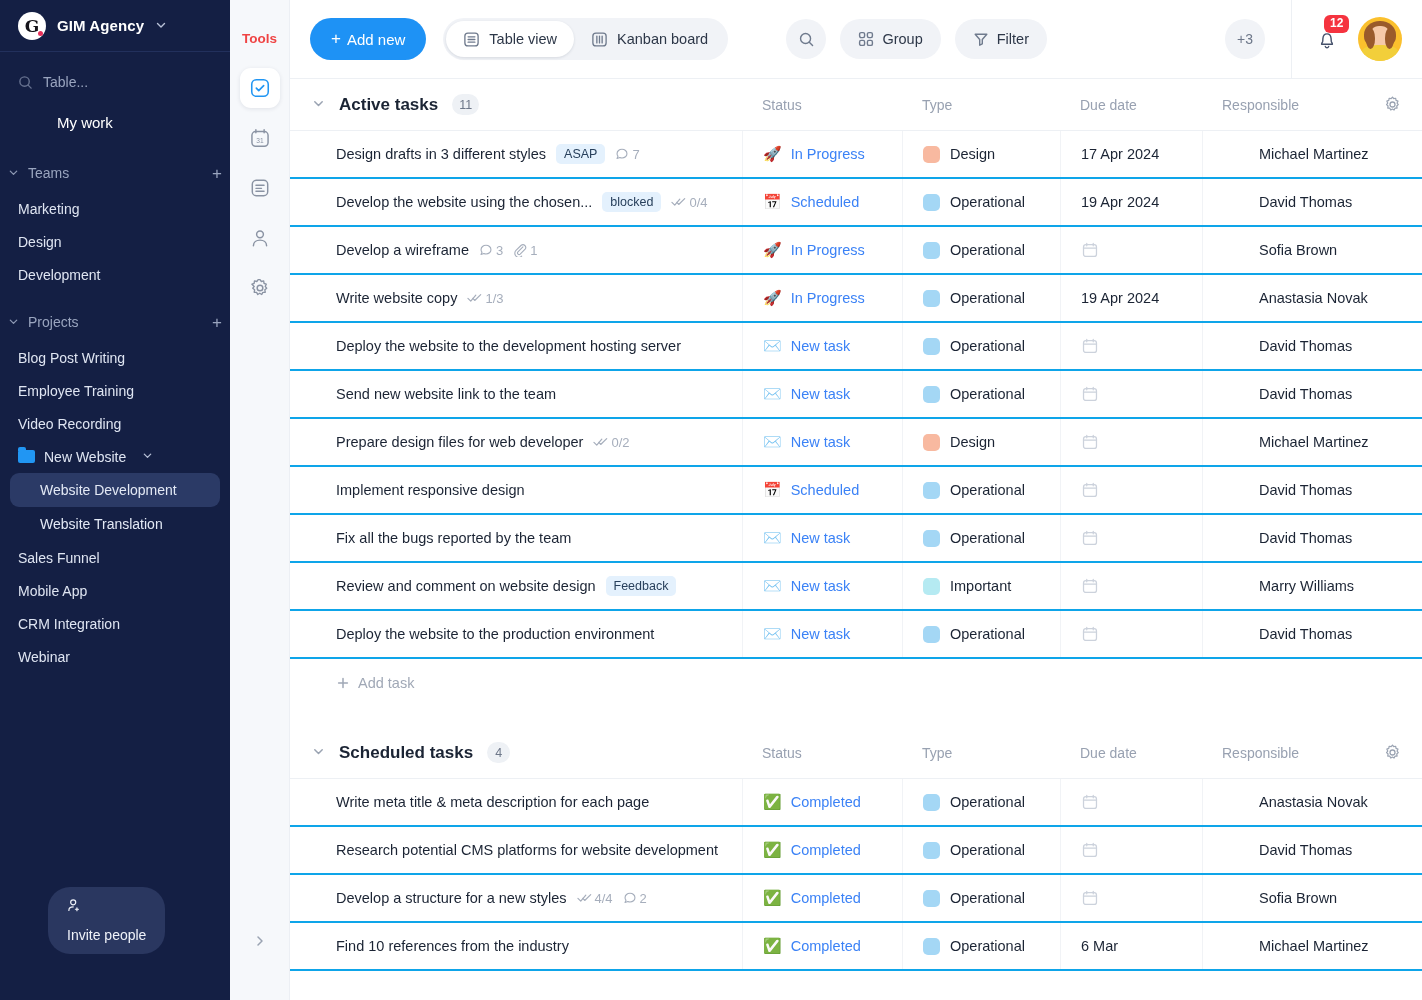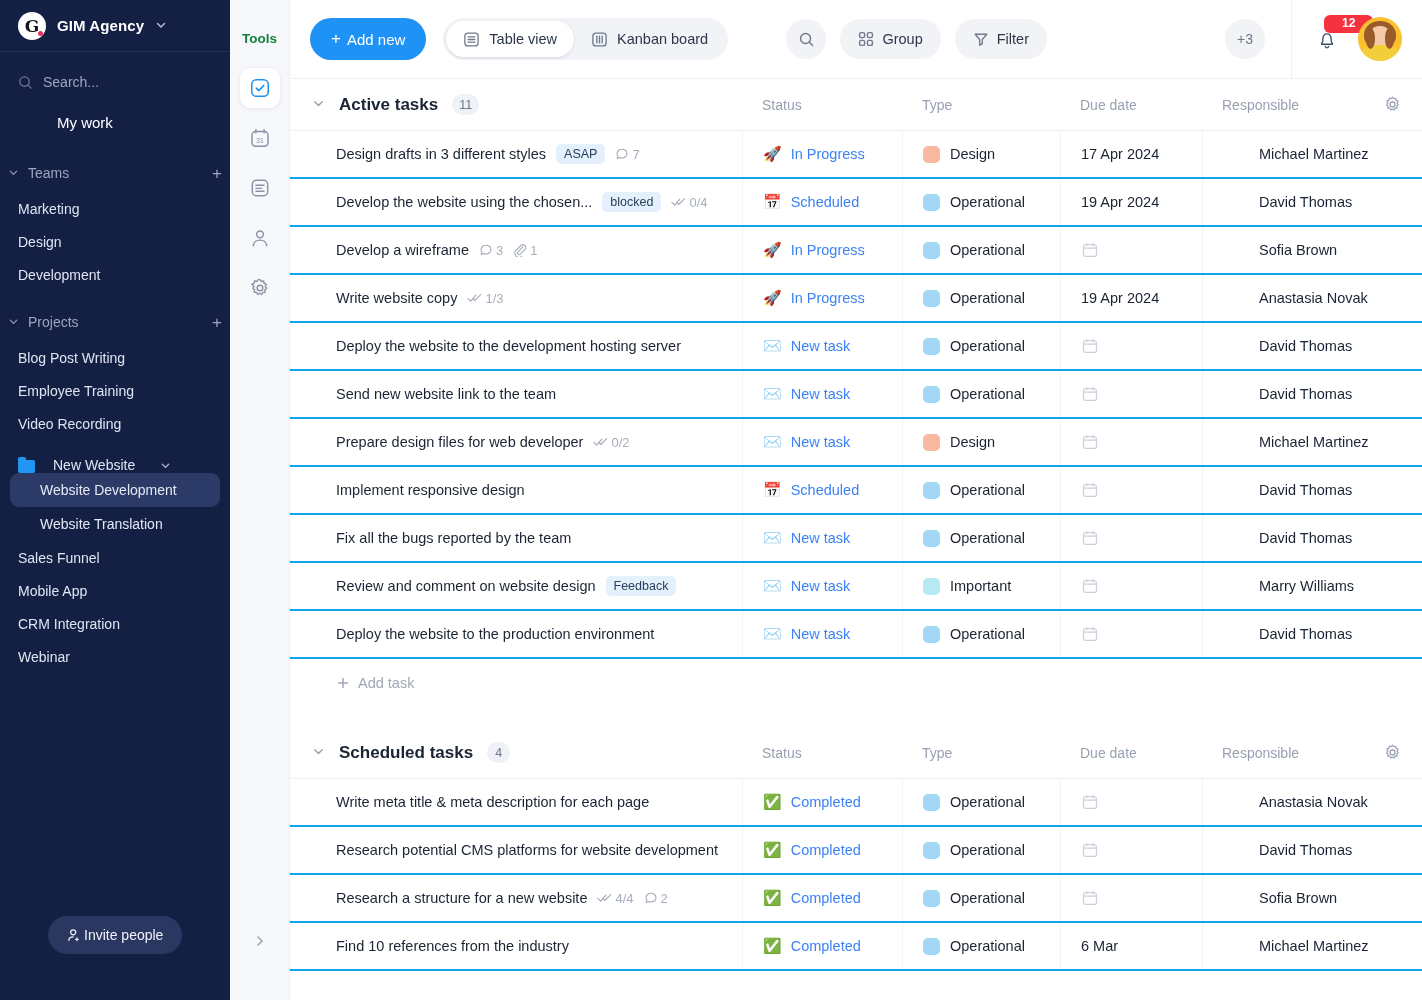--- a/index.html
+++ b/index.html
@@ -59,52 +59,52 @@
     padding: 0 8px; height: 38px; margin-top: 12px;
   }
   .section-head .caret { font-size: 11px; color: #8e99b4; }
   .section-head .st { font-size: 14px; color: #9aa5bf; flex: 1; }
   .section-head .plus { font-size: 17px; color: #9aa5bf; cursor: pointer; line-height: 1; }
 
   .nav-item {
     padding: 0 18px; height: 33px; display: flex; align-items: center;
     font-size: 14px; color: #dfe5f2; cursor: pointer;
   }
-  .nav-item.folder { gap: 18px; align-items: flex-end; }
+  .nav-item.folder { gap: 9px; }
   .folder-ico {
     width: 17px; height: 13px; background: #2196f3; border-radius: 2px;
     position: relative; flex: 0 0 17px;
   }
   .folder-ico::before {
     content:""; position:absolute; top:-3px; left:0; width:8px; height:4px;
     background:#2196f3; border-radius:2px 2px 0 0;
   }
   .nav-child {
     margin: 0 10px; padding-left: 30px; height: 34px;
     display: flex; align-items: center; font-size: 14px;
     color: #e3e9f5; border-radius: 9px; cursor: pointer;
   }
   .nav-child.active { background: #2b3a66; }
 
   .invite-wrap { margin-top: auto; padding: 0 0 46px 48px; }
   .invite-btn {
-    display: inline-flex; align-items: center; gap: 2px;
+    display: inline-flex; align-items: flex-start; gap: 14px;
     background: #2a3760; border: none; color: #f0f3fa;
     font-size: 14px; padding: 11px 19px; border-radius: 22px;
-    cursor: pointer; font-family: inherit;
+    cursor: pointer; font-family: inherit; flex-direction: column;
   }
 
   
   .rail {
     width: 60px; flex: 0 0 60px; height: 1000px;
     background: #f6f8fb; position: relative;
     display: flex; flex-direction: column; align-items: center;
     border-right: 1px solid #eceff4;
   }
-  .rail-title { font-size: 13.5px; color: #15803d; font-weight: bold; margin-top: 31px; }
+  .rail-title { font-size: 13.5px; color: #ef4444; font-weight: bold; margin-top: 31px; }
   .rail-icons { margin-top: 22px; display: flex; flex-direction: column; gap: 10px; }
   .rail-btn {
     width: 40px; height: 40px; border-radius: 11px;
     display: flex; align-items: center; justify-content: center;
     cursor: pointer; color: #7b8598;
   }
   .rail-btn.active { background: #ffffff; box-shadow: 0 1px 4px rgba(20,30,60,.10); color: #2196f3; }
   .rail-expand {
     position: absolute; bottom: 52px; left: 0; width: 60px;
     display: flex; align-items: center; justify-content: center;
@@ -152,21 +152,21 @@
   .avatars .av:first-child { margin-left: 0; }
   .av-more {
     width: 40px; height: 40px; border-radius: 50%; background: #f1f3f7;
     display: flex; align-items: center; justify-content: center;
     font-size: 14px; color: #6d7789; margin-left: 6px; cursor: pointer;
   }
   .divider-v { width: 1px; height: 79px; background: #edf0f4; margin: 0 4px 0 12px; }
   .bell-wrap { position: relative; width: 34px; height: 34px; display:flex; align-items:center; justify-content:center; cursor:pointer; }
   .bell-badge {
     position: absolute; top: -7px; left: 14px; background: #f5333f; color: #fff;
-    font-size: 12px; font-weight: bold; border-radius: 6px; padding: 2px 18px; line-height: 1.15;
+    font-size: 12px; font-weight: bold; border-radius: 6px; padding: 2px 6px; line-height: 1.15;
   }
   .me-av { width: 44px; height: 44px; border-radius: 50%; overflow:hidden; cursor: pointer; }
 
   .content { flex: 1; overflow: hidden; position: relative; }
 
   
   .grp-head {
     display: flex; align-items: center; height: 52px;
     border-bottom: 1px solid #edf0f4;
   }
@@ -247,21 +247,21 @@
       </div>
     </div>
 
     <div class="search-row">
       <span class="sicon">
         <svg width="15" height="15" viewBox="0 0 16 16" fill="none">
             <circle cx="7" cy="7" r="5" stroke="#9aa5bf" stroke-width="1.5"></circle>
             <path d="M10.8 10.8L14 14" stroke="#9aa5bf" stroke-width="1.5" stroke-linecap="round"></path>
           </svg>
       </span>
-      <span class="search-ph">Search...</span>
+      <span class="search-ph">Table...</span>
     </div>
 
     <div class="mywork">
       <span class="av s28">
         <span class="face" style="background:#fbc02d">
           <span class="hair" style="background:#8d5524"></span>
           <span class="skin"></span>
           <span class="body" style="background:#f0c419"></span>
           <span class="fr" style="background:#8d5524"></span><span class="fl" style="background:#8d5524"></span>
         </span>
@@ -927,21 +927,21 @@
               </span>
             </div>
           <div class="cell c-resp">
               <span class="av s26"><span class="face" style="background:#6a35e0"><span class="hair" style="background:#22160f"></span><span class="skin"></span><span class="body" style="background:#9aa4bb"></span><span class="fr" style="background:#22160f"></span><span class="fl" style="background:#22160f"></span></span></span>
               <span class="rname">David Thomas</span>
             </div>
         </div>
 
         <div class="row">
           <div class="cell c-name">
-            <span class="tname">Research a structure for a new website</span>
+            <span class="tname">Develop a structure for a new styles</span>
             <span class="meta">
                 <span class="mi">
                   <svg width="15" height="12" viewBox="0 0 16 12" fill="none">
                     <path d="M1 6.4L4 9.4L9.4 3" stroke="#a6aebc" stroke-width="1.3" stroke-linecap="round" stroke-linejoin="round"></path>
                     <path d="M6.2 6.4L8.2 8.6L14.6 2.4" stroke="#a6aebc" stroke-width="1.3" stroke-linecap="round" stroke-linejoin="round"></path>
                   </svg>
                 </span>
                 <span>4/4</span>
               </span>
             <span class="meta">

